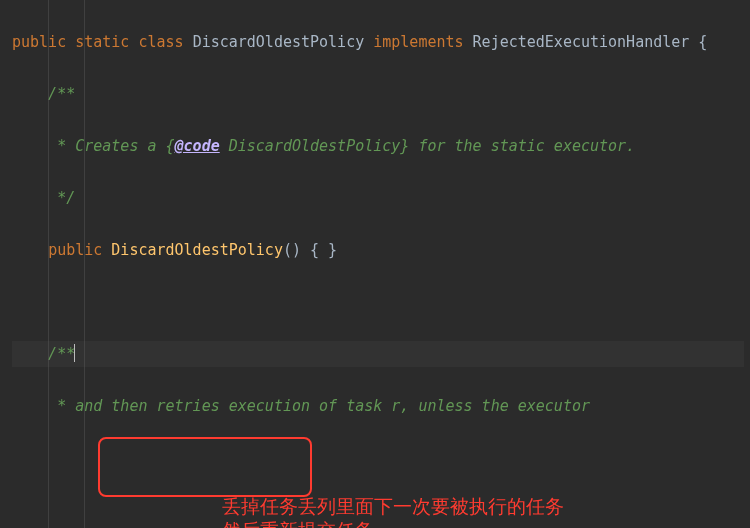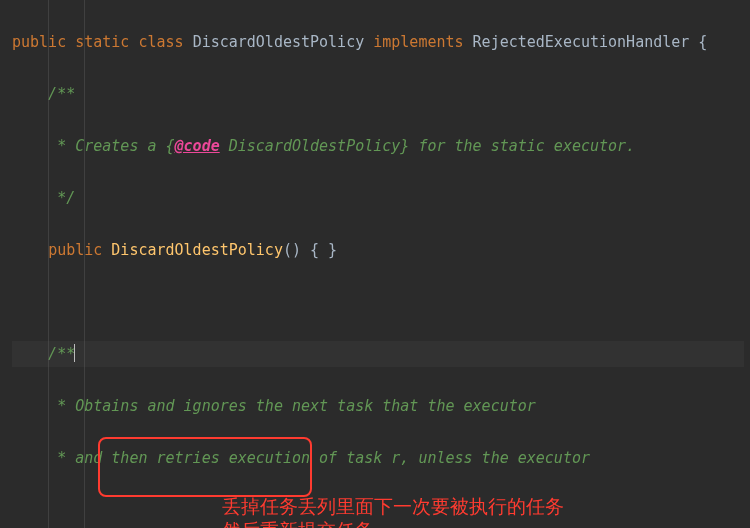--- a/index.html
+++ b/index.html
@@ -26,21 +26,21 @@
     white-space: pre;
   }
   .line {
     height: 26px;
     display: block;
   }
   .kw   { color: #cc7832; font-style: normal; }
   .name { color: #ffc66d; font-style: normal; }
   .plain{ color: #a9b7c6; font-style: normal; }
   .cmt-doc { color: #629755; }
-  .tag  { color: #ec4899; text-decoration: underline; font-weight: bold; }
+  .tag  { color: #c4b5fd; text-decoration: underline; font-weight: bold; }
   .caret-bg { background: #323232; }
   .caret {
     display: inline-block;
     width: 1px;
     height: 18px;
     background: #bbbbbb;
     vertical-align: -3px;
     margin-left: -1px;
   }
   .guide {
@@ -77,21 +77,20 @@
   <div class="guide" style="left:84px;"></div>
 
   <div class="code">
 <span class="line"><span class="kw">public</span> <span class="kw">static</span> <span class="kw">class</span> <span class="plain">DiscardOldestPolicy</span> <span class="kw">implements</span> <span class="plain">RejectedExecutionHandler</span><span class="plain"> {</span></span>
 <span class="line"><span class="cmt-doc">    /**</span></span>
 <span class="line"><span class="cmt-doc">     * Creates a {</span><span class="tag">@code</span><span class="cmt-doc"> DiscardOldestPolicy} for the static executor.</span></span>
 <span class="line"><span class="cmt-doc">     */</span></span>
 <span class="line">    <span class="kw">public</span> <span class="name">DiscardOldestPolicy</span><span class="plain">() { }</span></span>
 <span class="line"><span></span></span>
 <span class="line caret-bg"><span class="cmt-doc">    /**</span><span class="caret"></span></span>
-<span class="line"><span class="cmt-doc">     * Obtains and ignores the next task that the executor</span></span>
 <span class="line"><span class="cmt-doc">     * and then retries execution of task r, unless the executor</span></span>
 
 
 
 
 
 
 
 
 

